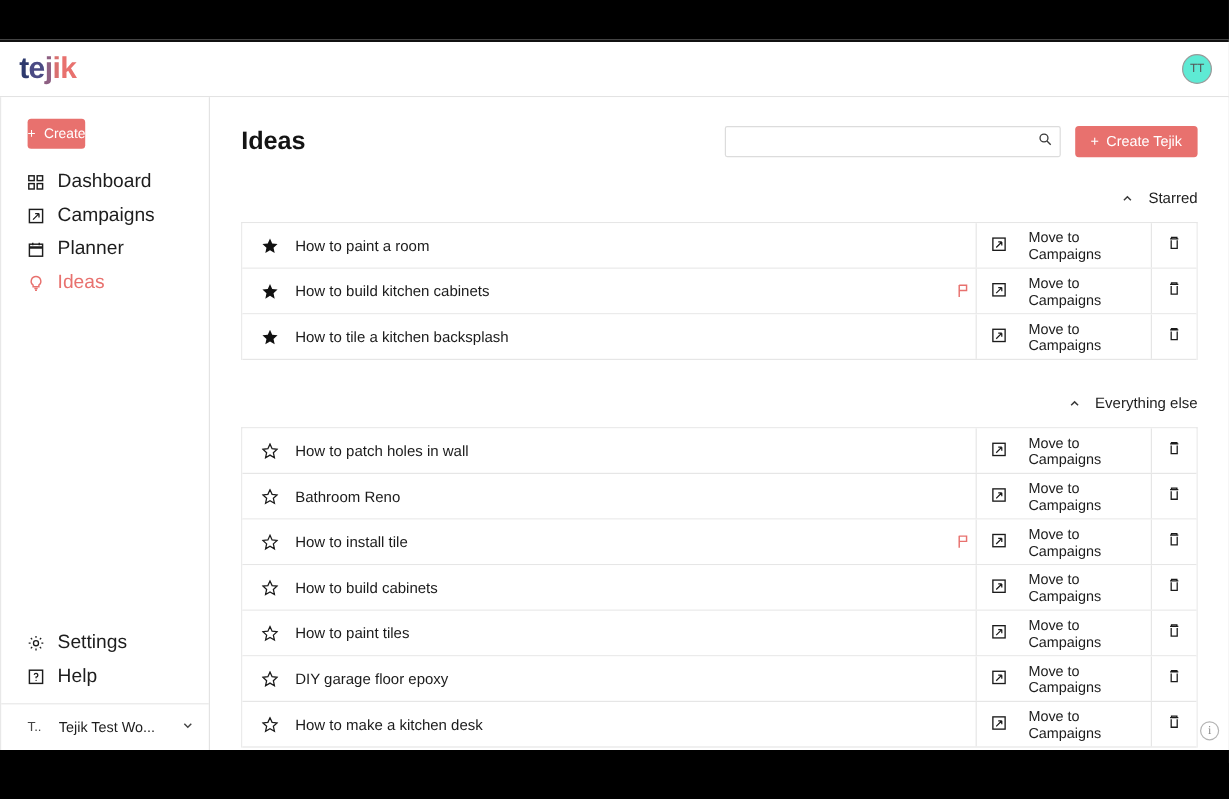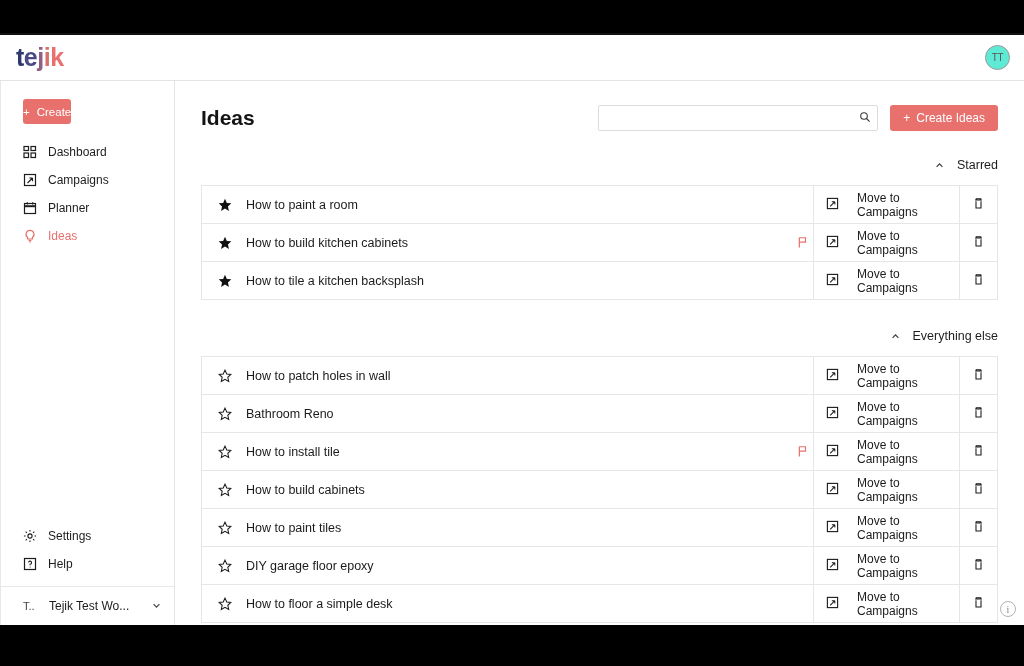--- a/index.html
+++ b/index.html
@@ -92,21 +92,21 @@
     justify-content: center;
     gap: 7px;
     cursor: pointer;
   }
   .nav-item {
     display: flex;
     align-items: center;
     gap: 11px;
     padding: 0 0 0 22px;
     height: 28px;
-    font-size: 12px;
+    font-size: 16px;
     color: #1d1d1d;
     cursor: pointer;
   }
   .nav-item.active { color: #e8716e; }
   .nav-icon { width: 14px; height: 14px; display: flex; align-items: center; justify-content: center; }
   .nav-icon svg { display: block; }
 
   .sidebar-bottom { padding-bottom: 0; }
   .sidebar-sep { border-top: 1px solid #e8e8e8; margin-top: 8px; }
   .workspace {
@@ -361,21 +361,21 @@
             <input class="search-input" type="text" placeholder="" style="">
             <span class="search-icon">
               <svg width="12" height="12" viewBox="0 0 12 12" fill="none" stroke="currentColor" stroke-width="1.1">
                 <circle cx="5" cy="5" r="3.3"></circle>
                   <path d="M7.5 7.5 L10.6 10.6"></path>
               </svg>
             </span>
           </div>
           <button class="create-idea-btn">
             <span>+</span>
-            <span>Create Ideas</span>
+            <span>Create Tejik</span>
           </button>
         </div>
       </div>
 
       <div>
 
         <div class="section-head">
           <span class="section-chev">
             <svg width="11" height="11" viewBox="0 0 11 11" fill="none" stroke="currentColor" stroke-width="1.2">
               <path d="M2.6 6.8 L5.5 3.9 L8.4 6.8"></path>
@@ -650,21 +650,21 @@
             </div>
           </div>
 
           <div class="row">
             <div class="cell-title">
               <span class="star">
                 <svg width="14" height="14" viewBox="0 0 14 14" fill="none" stroke="#1b1b1b" stroke-width="1.05">
                     <path d="M7 1.1 L8.75 4.95 L12.9 5.4 L9.8 8.25 L10.7 12.4 L7 10.25 L3.3 12.4 L4.2 8.25 L1.1 5.4 L5.25 4.95 Z"></path>
                   </svg>
               </span>
-              <span class="row-title">How to floor a simple desk</span>
+              <span class="row-title">How to make a kitchen desk</span>
             </div>
             <div class="cell-move">
               <span>
                 <svg width="13" height="13" viewBox="0 0 14 14" fill="none" stroke="#1b1b1b" stroke-width="1.2">
                   <rect x="1.5" y="1.5" width="11" height="11"></rect>
                   <path d="M4.5 10 L9.5 5 M9.5 5 L6.3 5 M9.5 5 L9.5 8.2" stroke-width="1.1"></path>
                 </svg>
               </span>
               <span>Move to Campaigns</span>
             </div>

